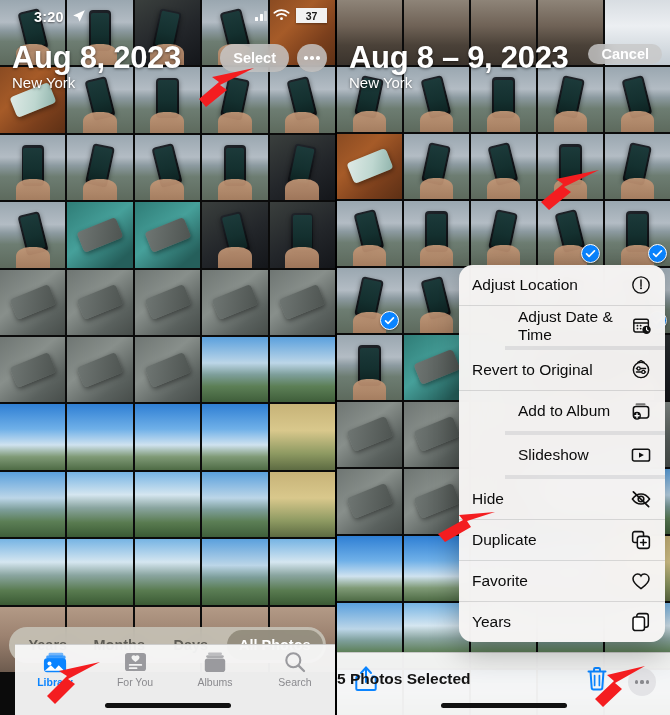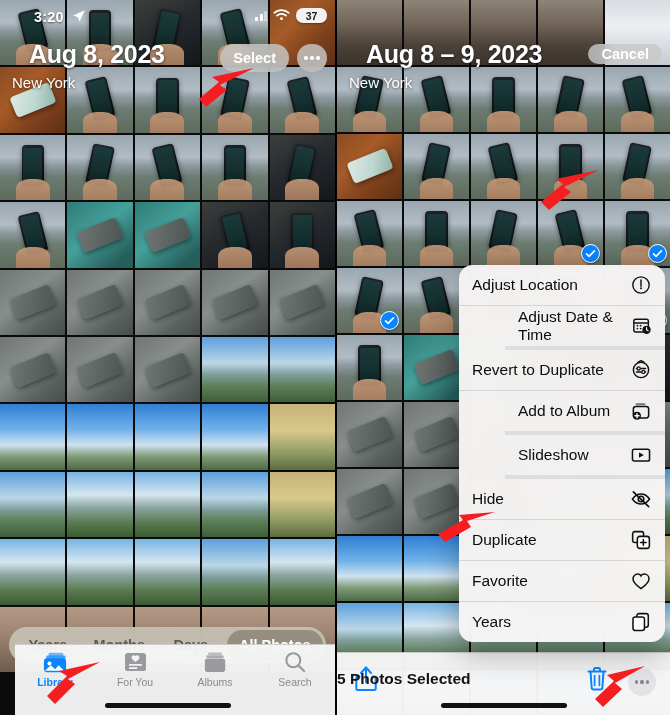--- a/index.html
+++ b/index.html
@@ -51,29 +51,29 @@
   .statusbar{position:absolute;top:0;left:0;right:0;height:36px;z-index:20;
      display:flex;align-items:center;color:#fff;font-size:14px;font-weight:700;
      text-shadow:0 1px 2px rgba(0,0,0,.55);}
   .sb-time{position:absolute;left:34px;top:9px;font-size:14.5px;letter-spacing:.2px;}
   .sb-right{position:absolute;right:8px;top:8px;display:flex;align-items:center;gap:6px;}
   .bars{display:flex;align-items:flex-end;gap:1.5px;height:11px;}
   .bars i{display:block;width:3px;background:#fff;border-radius:.5px;}
   .bars i:nth-child(1){height:4px;}
   .bars i:nth-child(2){height:7px;}
   .bars i:nth-child(3){height:10px;opacity:.45;}
-  .batt{min-width:25px;height:15px;border-radius:7px;background:#f2f2f2;color:#1a1a1a;
+  .batt{min-width:25px;height:15px;border-radius:0;background:#f2f2f2;color:#1a1a1a;
         font-size:10.5px;font-weight:700;display:flex;align-items:center;justify-content:center;
         padding:0 3px;box-shadow:0 1px 2px rgba(0,0,0,.35);text-shadow:none;}
   .vid-dur{position:absolute;top:14px;left:224px;color:#fff;font-size:11.5px;font-weight:600;
         text-shadow:0 1px 2px rgba(0,0,0,.6);}
 
   .header{position:absolute;left:0;right:0;top:40px;height:74px;z-index:21;}
-  .hd-title{position:absolute;left:12px;top:0;color:#fff;font-size:25px;font-weight:700;
-        letter-spacing:-.3px;text-shadow:0 1px 3px rgba(0,0,0,.55);margin-left:17px;}
+  .hd-title{position:absolute;left:12px;top:0;color:#fff;font-size:31px;font-weight:700;
+        letter-spacing:-.3px;text-shadow:0 1px 3px rgba(0,0,0,.55);}
   .hd-sub{position:absolute;left:12px;top:34px;color:#fff;font-size:15px;font-weight:500;
         text-shadow:0 1px 3px rgba(0,0,0,.55);}
   .pill{position:absolute;display:flex;align-items:center;justify-content:center;
         background:rgba(200,200,200,.82);color:#fff;border-radius:999px;
         font-size:14.5px;font-weight:600;backdrop-filter:blur(6px);}
   .pill.select{right:46px;top:4px;height:28px;padding:0 13px;}
   .pill.cancel{right:8px;top:4px;height:20px;padding:0 13px;}
   .pill.dots{right:8px;top:4px;width:30px;height:28px;padding:0;}
   .dots3{display:flex;gap:2.5px;}
   .dots3 span{width:3.5px;height:3.5px;border-radius:50%;background:#fff;display:block;}
@@ -844,21 +844,21 @@
               <circle cx="6" cy="10.6" r="1" fill="#111"></circle>
               <circle cx="9.5" cy="10.6" r="1" fill="#111"></circle>
               <circle cx="6" cy="13.8" r="1" fill="#111"></circle>
               <circle cx="9.5" cy="13.8" r="1" fill="#111"></circle>
               <circle cx="16" cy="15.2" r="4.6" fill="#111"></circle>
               <path d="M16 12.6v2.6l1.7 1.1" stroke="#fff" stroke-width="1.2" fill="none" stroke-linecap="round"></path>
             </svg>
           </span>
         </div>
         <div class="mi">
-          <span>Revert to Duplicate</span>
+          <span>Revert to Original</span>
           <span class="mic">
             <svg width="20" height="20" viewBox="0 0 22 22">
               <circle cx="11" cy="11" r="8.4" fill="none" stroke="#111" stroke-width="1.6"></circle>
               <path d="M7.5 2.6 11 .6l3.5 2" fill="none" stroke="#111" stroke-width="1.5" stroke-linecap="round"></path>
               <path d="M6 9.3h10M6 13.1h10" stroke="#111" stroke-width="1.6" stroke-linecap="round"></path>
               <circle cx="8.4" cy="9.3" r="1.7" fill="#fff" stroke="#111" stroke-width="1.4"></circle>
               <circle cx="13.6" cy="13.1" r="1.7" fill="#fff" stroke="#111" stroke-width="1.4"></circle>
             </svg>
           </span>
         </div>

